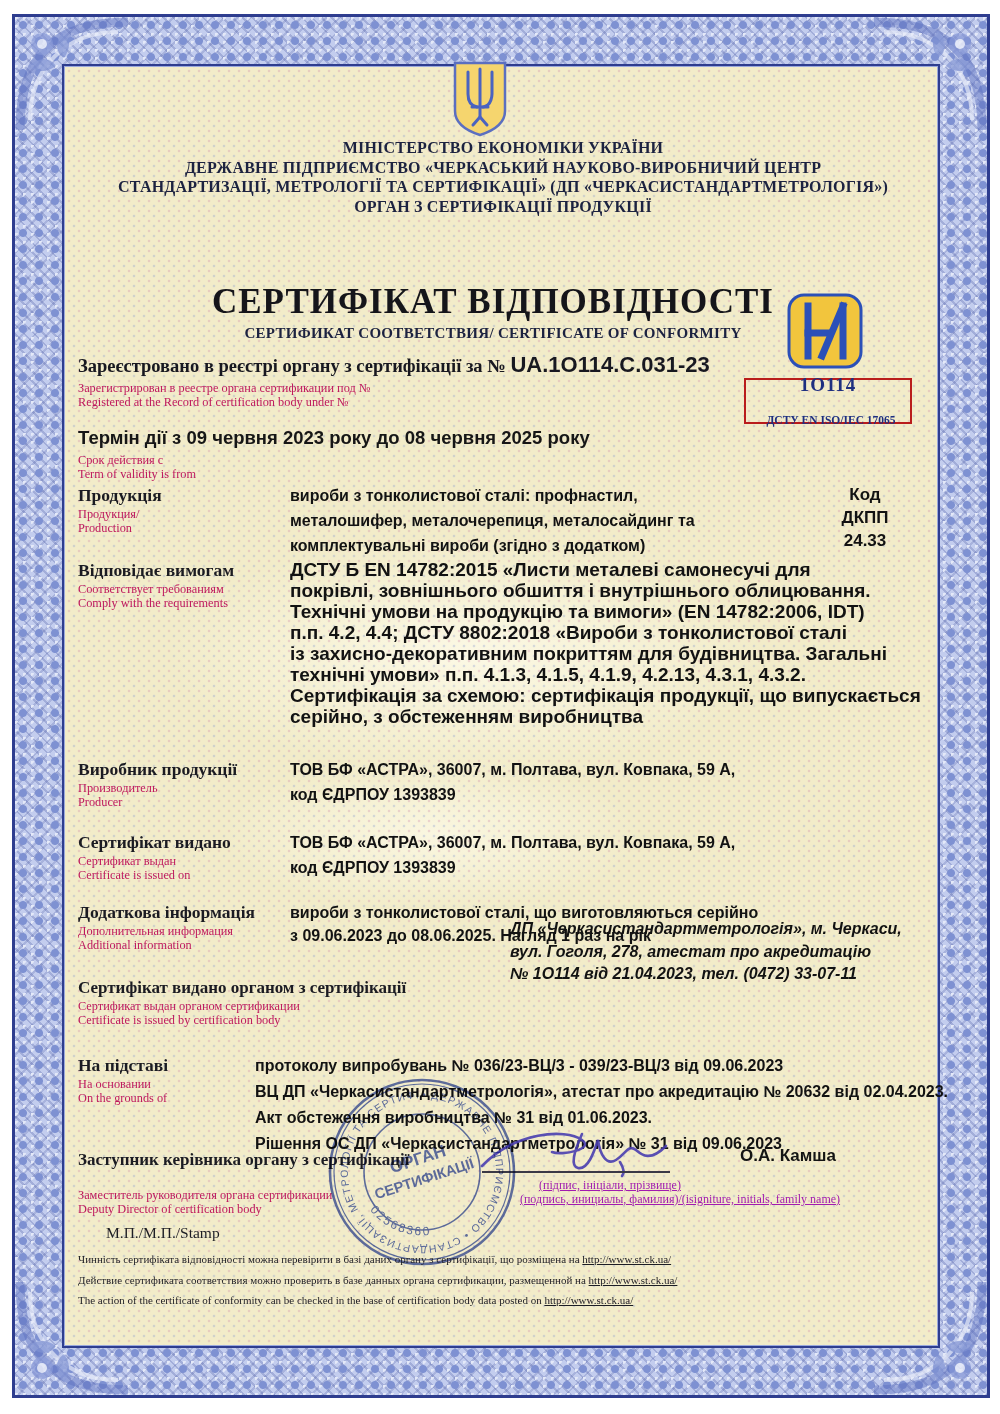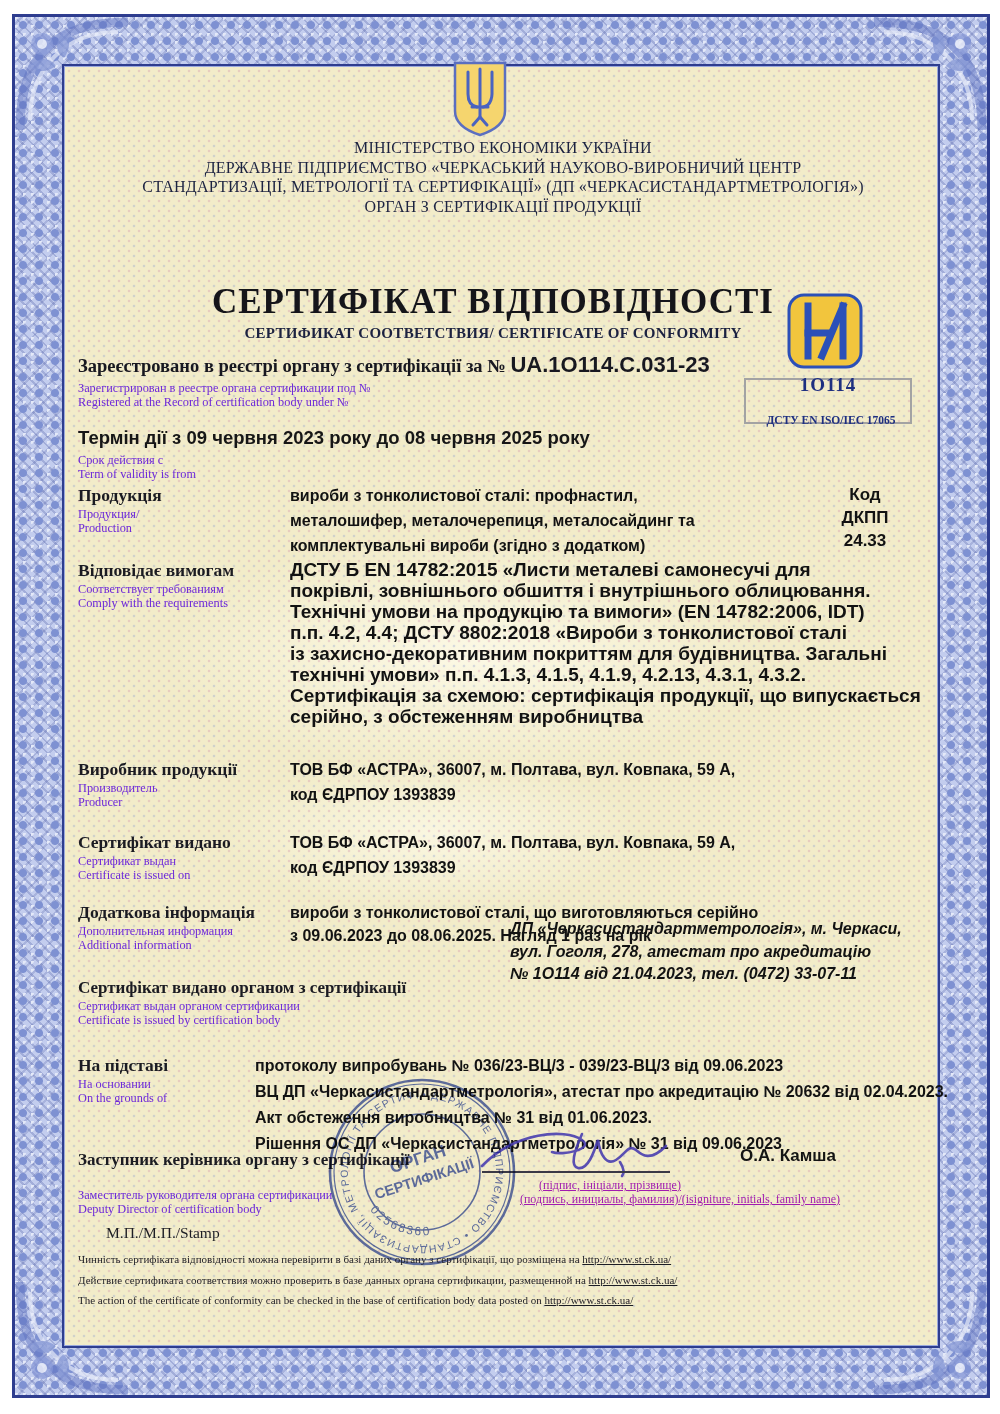--- a/index.html
+++ b/index.html
@@ -28,35 +28,35 @@
     background-size:10px 10px, 10px 10px, auto, auto;
     background-position:0 0, 5px 5px, 0 0, 0 0;}
   .corner{position:absolute;width:120px;height:120px;opacity:.85;}
   .c-tl{left:14px;top:16px;}
   .c-tr{right:12px;top:16px;transform:scaleX(-1);}
   .c-bl{left:14px;bottom:18px;transform:scaleY(-1);}
   .c-br{right:12px;bottom:18px;transform:scale(-1,-1);}
 
   .abs{position:absolute;}
   .ctr{text-align:center;}
-  .hdr-line{font-weight:normal;color:#1c2240;font-size:16px;line-height:19.5px;letter-spacing:.2px;}
+  .hdr-line{font-weight:bold;color:#1c2240;font-size:16px;line-height:19.5px;letter-spacing:.2px;}
   .title-main{font-weight:bold;color:#15151a;font-size:35px;letter-spacing:1px;}
   .title-sub{font-weight:bold;color:#1c2240;font-size:15px;letter-spacing:.3px;}
   .reg-line{font-weight:bold;color:#181820;font-size:18.5px;}
   .reg-num{font-family:"Liberation Sans",sans-serif;font-size:22px;}
-  .sub-s{font-size:12.3px;color:#6d28d9;line-height:13.5px;}
+  .sub-s{font-size:12.3px;color:#be185d;line-height:13.5px;}
   .validity{font-family:"Liberation Sans",sans-serif;font-weight:bold;font-size:18.5px;color:#161616;}
   .lbl{font-weight:bold;font-size:17.5px;color:#1b1b22;line-height:19px;}
   .val{font-family:"Liberation Sans",sans-serif;font-weight:bold;font-size:16px;color:#121212;line-height:25px;white-space:nowrap;}
   .val-req{line-height:21px;font-size:19px;}
   .val-grounds{line-height:26px;font-size:16px;}
   .code-col{font-family:"Liberation Sans",sans-serif;font-weight:bold;font-size:17px;color:#121212;line-height:23px;text-align:center;}
   .footer-line{font-size:11px;color:#1d1d24;line-height:20.5px;white-space:nowrap;}
   .footer-line .url{text-decoration:underline;}
-  .mark-box{position:absolute;left:744px;top:378px;width:164px;height:42px;border:2px solid #a3a3a3;
+  .mark-box{position:absolute;left:744px;top:378px;width:164px;height:42px;border:2px solid #b91c1c;
     display:flex;flex-direction:column;align-items:center;justify-content:center;gap:20px;}
   .mark-code{font-weight:bold;font-size:19px;color:#1e2f80;line-height:19px;letter-spacing:1px;}
   .mark-std{font-weight:bold;font-size:11.5px;color:#1e2f80;line-height:13px;margin-left:6px;}
   .sig-line{position:absolute;left:482px;top:1171px;width:188px;border-bottom:2px solid #3a3a46;}
   .name{font-family:"Liberation Sans",sans-serif;font-weight:bold;font-size:17px;color:#141414;}
   .cap{font-size:12px;color:#a21caf;line-height:14px;text-decoration:underline;}
   .stamp-wrap{mix-blend-mode:multiply;opacity:.82;}
 </style>
 </head>
 <body>

